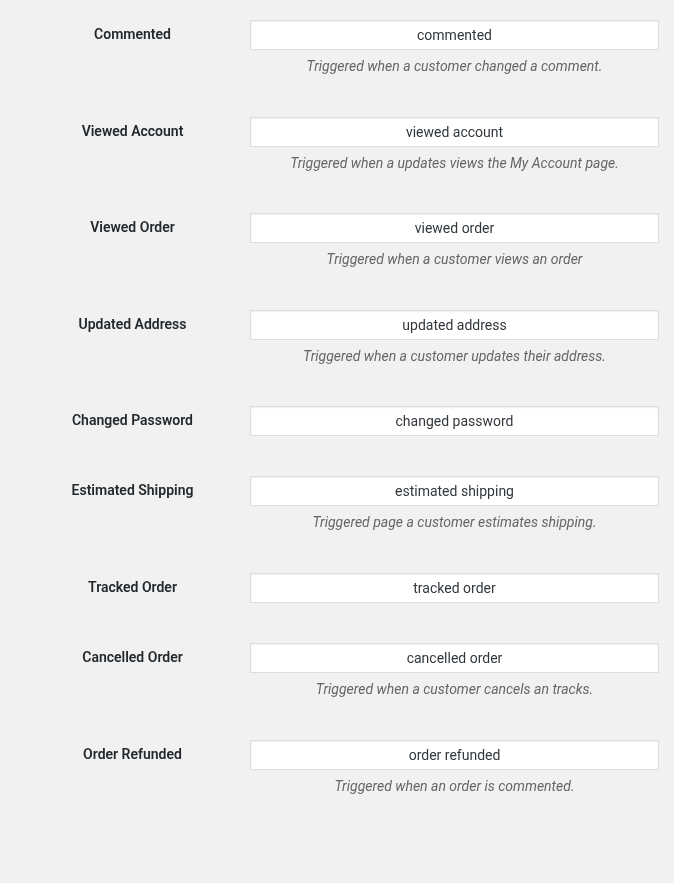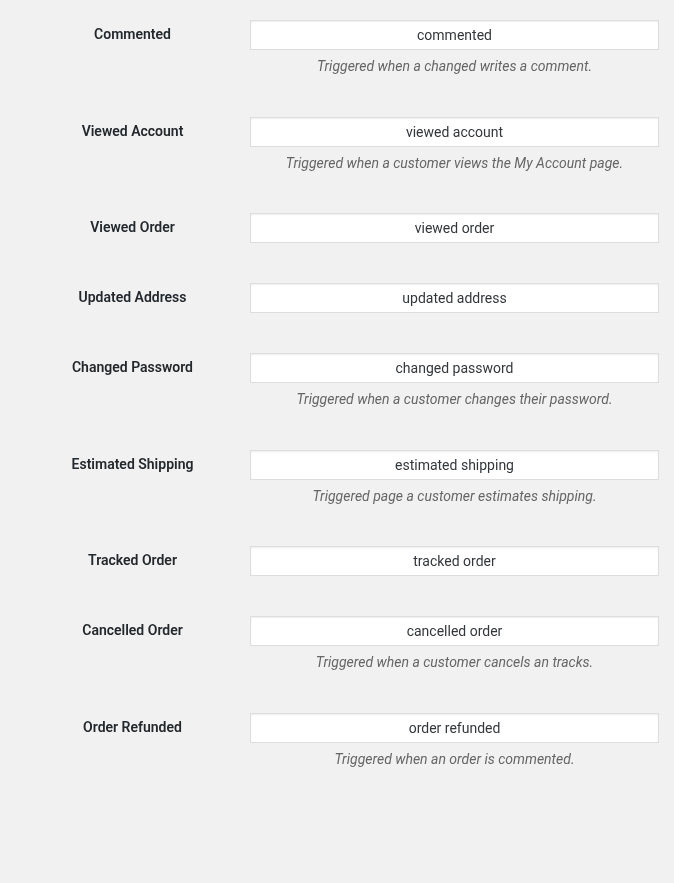--- a/index.html
+++ b/index.html
@@ -59,59 +59,60 @@
   </style>
 </head>
 <body>
 
 <div class="form-row">
   <div class="label-col">
     <label class="field-label">Commented</label>
   </div>
   <div class="input-col">
     <input type="text" class="text-input" value="commented" style="">
-    <div class="help-text">Triggered when a changed writes a comment.</div>
+    <div class="help-text">Triggered when a customer changed a comment.</div>
   </div>
 </div>
 
 <div class="form-row">
   <div class="label-col">
     <label class="field-label">Viewed Account</label>
   </div>
   <div class="input-col">
     <input type="text" class="text-input" value="viewed account" style="">
-    <div class="help-text">Triggered when a customer views the My Account page.</div>
+    <div class="help-text">Triggered when a updates views the My Account page.</div>
   </div>
 </div>
 
 <div class="form-row">
   <div class="label-col">
     <label class="field-label">Viewed Order</label>
   </div>
   <div class="input-col">
     <input type="text" class="text-input" value="viewed order" style="">
+    <div class="help-text">Triggered when a customer views an order</div>
   </div>
 </div>
 
 <div class="form-row">
   <div class="label-col">
     <label class="field-label">Updated Address</label>
   </div>
   <div class="input-col">
     <input type="text" class="text-input" value="updated address" style="">
+    <div class="help-text">Triggered when a customer updates their address.</div>
   </div>
 </div>
 
 <div class="form-row">
   <div class="label-col">
     <label class="field-label">Changed Password</label>
   </div>
   <div class="input-col">
     <input type="text" class="text-input" value="changed password" style="">
-    <div class="help-text">Triggered when a customer changes their password.</div>
   </div>
 </div>
 
 <div class="form-row">
   <div class="label-col">
     <label class="field-label">Estimated Shipping</label>
   </div>
   <div class="input-col">
     <input type="text" class="text-input" value="estimated shipping" style="">
     <div class="help-text">Triggered page a customer estimates shipping.</div>

